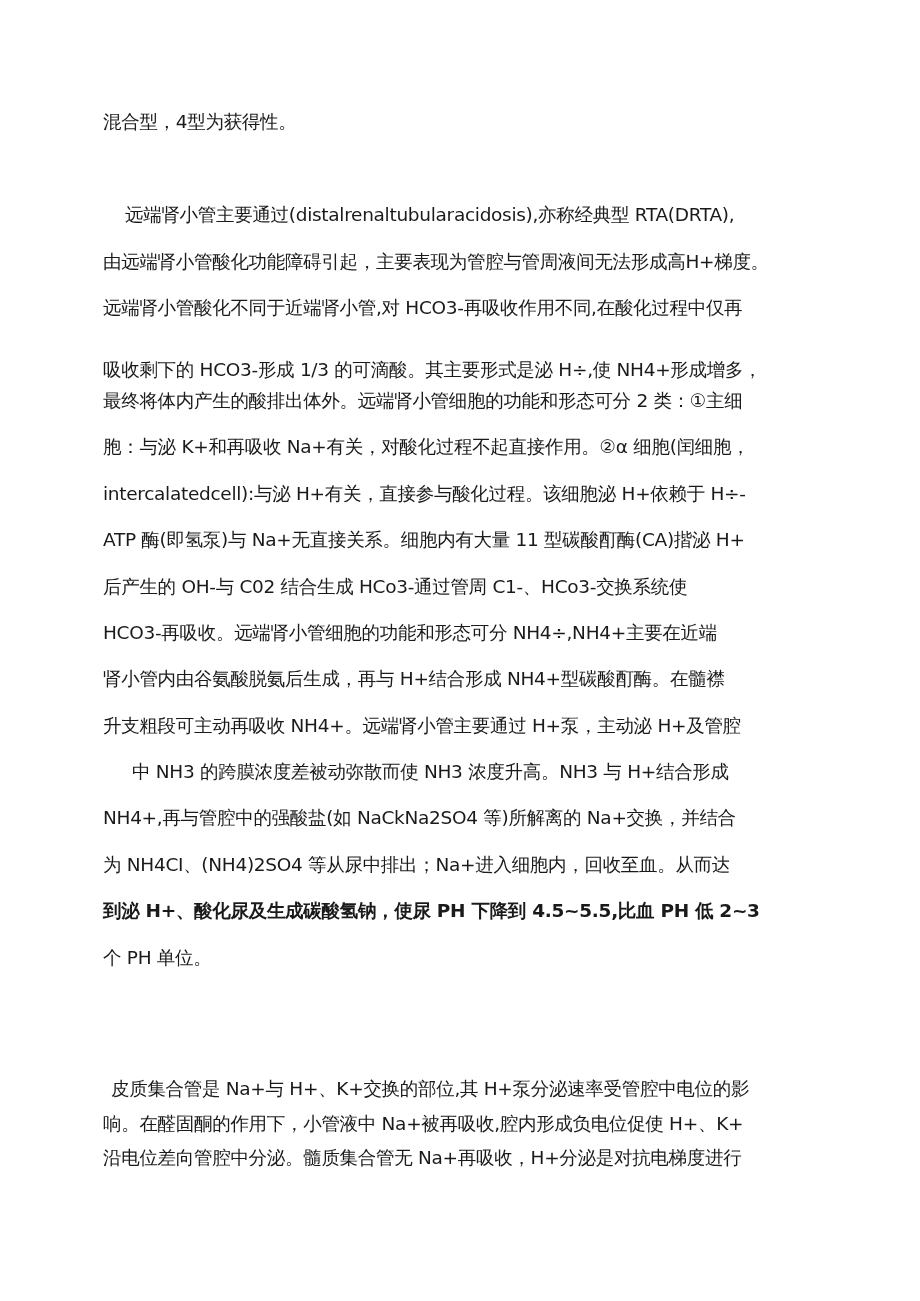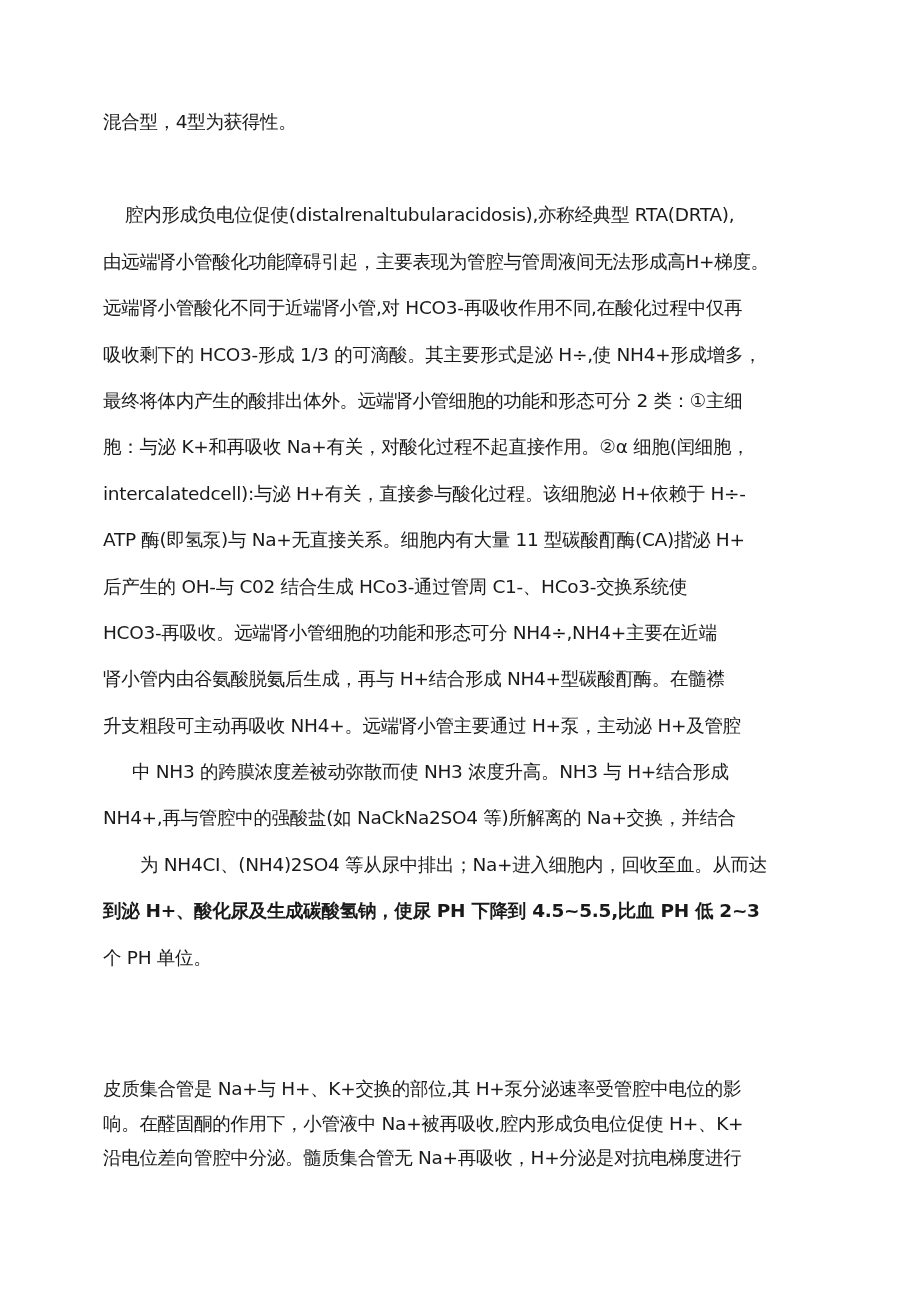--- a/index.html
+++ b/index.html
@@ -37,38 +37,38 @@
 </head>
 <body>
 
 <div class="page">
 
   <div>
     <div class="line" style="top:110px;">混合型，4型为获得性。</div>
   </div>
 
   <div>
-    <div class="line indent" style="top:203px;">腔内形成负电位促使(distalrenaltubularacidosis),亦称经典型 RTA(DRTA),</div>
+    <div class="line indent" style="top:203px;">远端肾小管主要通过(distalrenaltubularacidosis),亦称经典型 RTA(DRTA),</div>
     <div class="line" style="top:250px;">由远端肾小管酸化功能障碍引起，主要表现为管腔与管周液间无法形成高H+梯度。</div>
     <div class="line" style="top:296px;">远端肾小管酸化不同于近端肾小管,对 HCO3-再吸收作用不同,在酸化过程中仅再</div>
-    <div class="line" style="top:343px;">吸收剩下的 HCO3-形成 1/3 的可滴酸。其主要形式是泌 H÷,使 NH4+形成增多，</div>
+    <div class="line" style="top:358px;">吸收剩下的 HCO3-形成 1/3 的可滴酸。其主要形式是泌 H÷,使 NH4+形成增多，</div>
     <div class="line" style="top:389px;">最终将体内产生的酸排出体外。远端肾小管细胞的功能和形态可分 2 类：①主细</div>
     <div class="line" style="top:435px;">胞：与泌 K+和再吸收 Na+有关，对酸化过程不起直接作用。②α 细胞(闰细胞，</div>
     <div class="line" style="top:482px;">intercalatedcell):与泌 H+有关，直接参与酸化过程。该细胞泌 H+依赖于 H÷-</div>
     <div class="line" style="top:528px;">ATP 酶(即氢泵)与 Na+无直接关系。细胞内有大量 11 型碳酸酊酶(CA)揩泌 H+</div>
     <div class="line" style="top:575px;">后产生的 OH-与 C02 结合生成 HCo3-通过管周 C1-、HCo3-交换系统使</div>
     <div class="line" style="top:621px;">HCO3-再吸收。远端肾小管细胞的功能和形态可分 NH4÷,NH4+主要在近端</div>
     <div class="line" style="top:667px;">肾小管内由谷氨酸脱氨后生成，再与 H+结合形成 NH4+型碳酸酊酶。在髓襟</div>
     <div class="line" style="top:714px;">升支粗段可主动再吸收 NH4+。远端肾小管主要通过 H+泵，主动泌 H+及管腔</div>
     <div class="line" style="top:760px;margin-left:29px;">中 NH3 的跨膜浓度差被动弥散而使 NH3 浓度升高。NH3 与 H+结合形成</div>
     <div class="line" style="top:806px;">NH4+,再与管腔中的强酸盐(如 NaCkNa2SO4 等)所解离的 Na+交换，并结合</div>
-    <div class="line" style="top:853px;margin-left:37px;">为 NH4CI、(NH4)2SO4 等从尿中排出；Na+进入细胞内，回收至血。从而达</div>
+    <div class="line" style="top:853px;">为 NH4CI、(NH4)2SO4 等从尿中排出；Na+进入细胞内，回收至血。从而达</div>
     <div class="line" style="top:899px;font-weight:bold;">到泌 H+、酸化尿及生成碳酸氢钠，使尿 PH 下降到 4.5~5.5,比血 PH 低 2~3</div>
     <div class="line" style="top:946px;">个 PH 单位。</div>
   </div>
 
   <div>
-    <div class="line" style="top:1077px;">皮质集合管是 Na+与 H+、K+交换的部位,其 H+泵分泌速率受管腔中电位的影</div>
+    <div class="line" style="top:1077px;margin-left:8px;">皮质集合管是 Na+与 H+、K+交换的部位,其 H+泵分泌速率受管腔中电位的影</div>
     <div class="line" style="top:1112px;">响。在醛固酮的作用下，小管液中 Na+被再吸收,腔内形成负电位促使 H+、K+</div>
     <div class="line" style="top:1146px;">沿电位差向管腔中分泌。髓质集合管无 Na+再吸收，H+分泌是对抗电梯度进行</div>
   </div>
 
 </div>
 
 </body></html>

